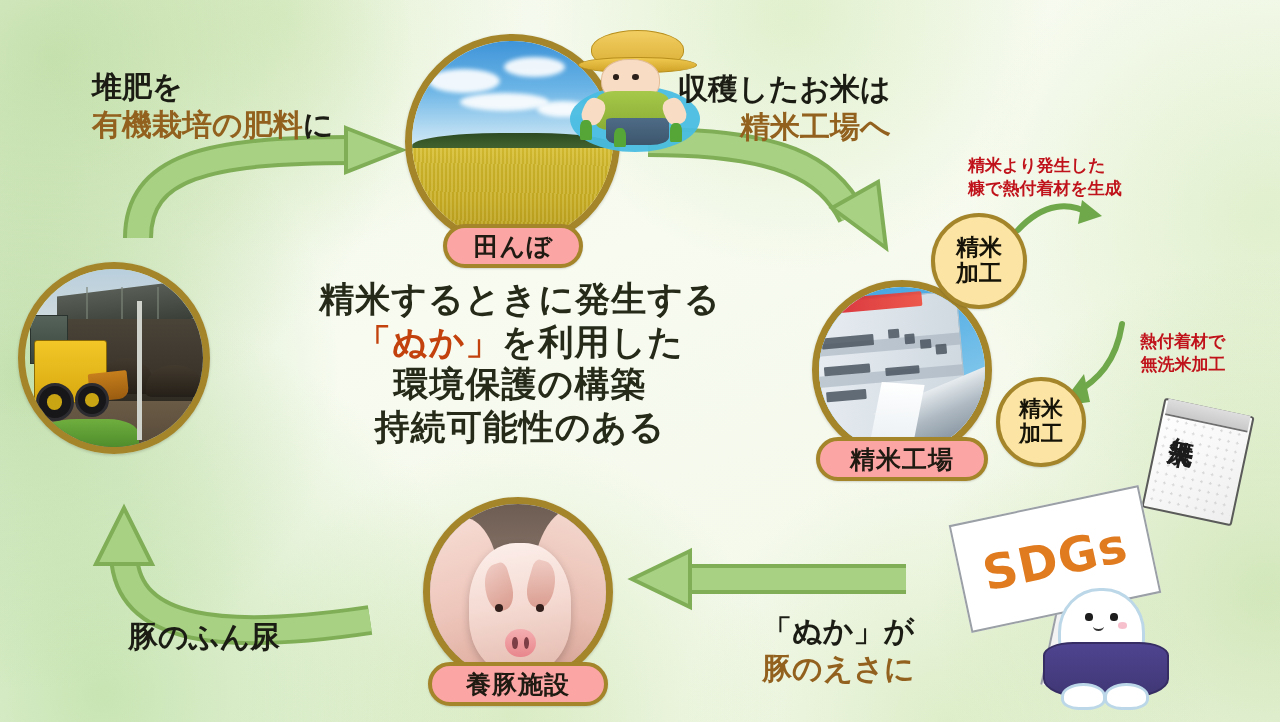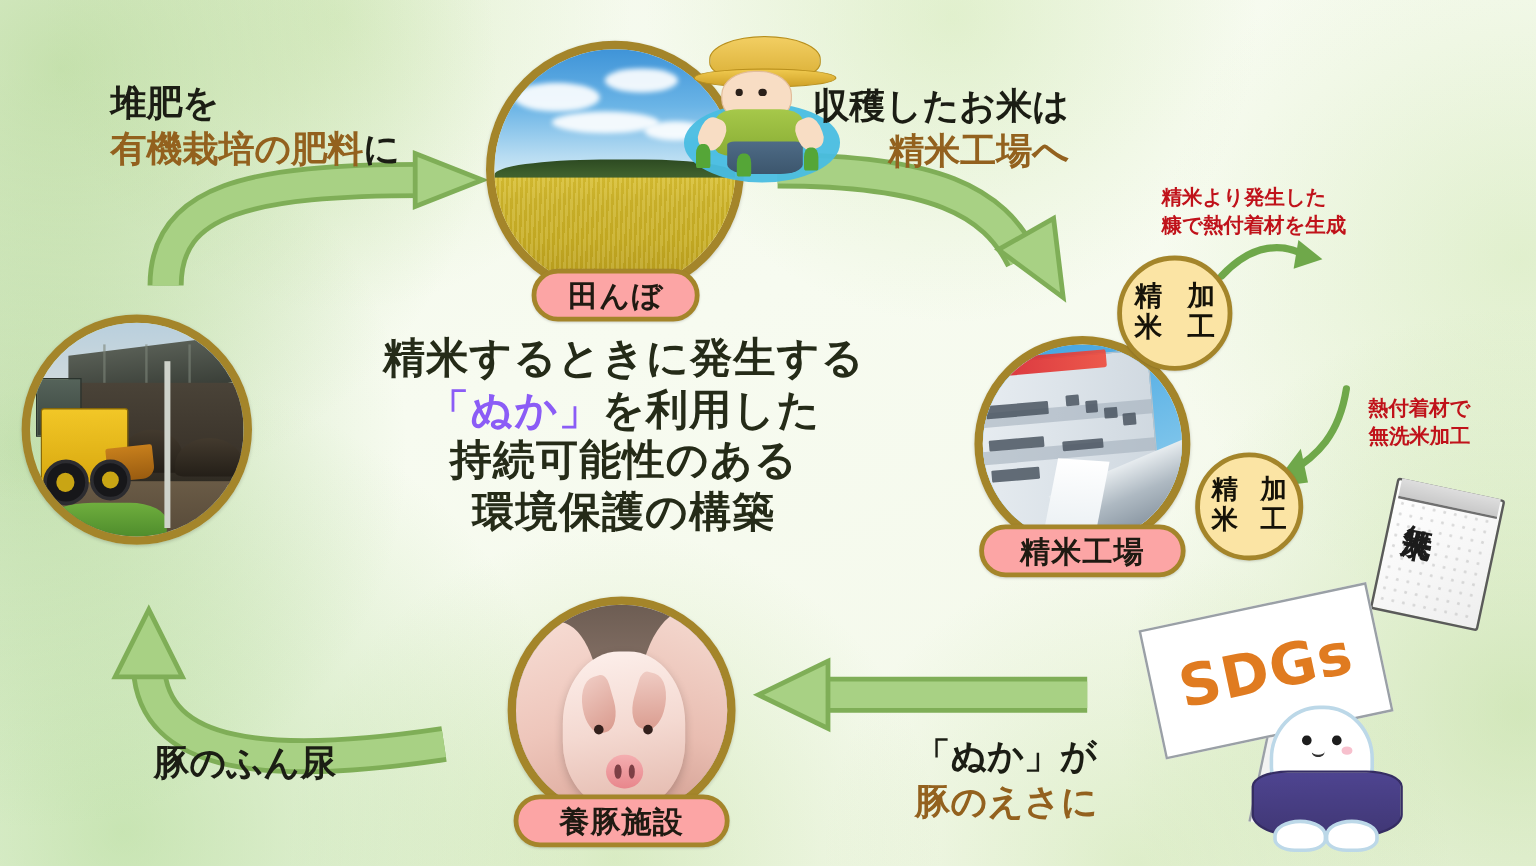--- a/index.html
+++ b/index.html
@@ -94,32 +94,32 @@
   .pigs .eye{position:absolute;width:8%;height:6%;border-radius:50%;background:#33201c;top:47%;}
 
   
   .pill{position:absolute;background:#fca5a5;border:4px solid #a4852a;border-radius:999px;
     box-sizing:border-box;display:flex;align-items:center;justify-content:center;
     color:#1f1a12;font-weight:bold;letter-spacing:1px;white-space:nowrap;
     box-shadow:0 1px 2px rgba(0,0,0,.15);}
 
   
   .cnode{position:absolute;border-radius:50%;background:#fbe4a4;border:4px solid #a4852a;
-    box-sizing:border-box;display:flex;flex-direction:row;align-items:center;justify-content:center;
+    box-sizing:border-box;display:flex;flex-direction:column;align-items:center;justify-content:center;
     color:#151208;font-weight:bold;line-height:1.12;text-align:center;
     box-shadow:0 1px 2px rgba(0,0,0,.15);}
 
   
   .ttl{position:absolute;white-space:nowrap;font-weight:bold;line-height:1.28;}
   .blk{color:#1b1d14;}
   .brn{color:#93611e;}
   .red{color:#c0121a;font-weight:bold;}
   .center-copy{position:absolute;text-align:center;line-height:1.22;font-weight:bold;
     color:#252b18;letter-spacing:1px;}
-  .center-copy .hl{color:#8b5cf6;}
+  .center-copy .hl{color:#c2410c;}
 
   
   .arw{position:absolute;}
   .arw svg{display:block;overflow:visible;}
 
   
   .farmer{position:absolute;}
   .f-pool{position:absolute;left:0;top:46%;width:100%;height:54%;border-radius:50%;
     background:#49bde2;opacity:.95;}
   .f-hat{position:absolute;left:16%;top:0;width:70%;height:30%;border-radius:50% 50% 44% 44%;
@@ -328,22 +328,22 @@
   <div class="cnode" style="left:996px;top:377px;width:90px;height:90px;font-size:22px;">
     <span>精米</span>
     <span>加工</span>
   </div>
 
   <div class="center-copy" style="left:270px;top:278px;width:500px;font-size:35px;">
     <div>精米するときに発生する</div>
     <div>
       <span class="hl">「ぬか」</span><span>を利用した</span>
     </div>
+    <div>環境保護の構築</div>
     <div>持続可能性のある</div>
-    <div>環境保護の構築</div>
   </div>
 
   <div class="ttl" style="left:92px;top:68px;font-size:30px;">
     <div class="blk">堆肥を</div>
     <div>
       <span class="brn">有機栽培の肥料</span><span class="blk">に</span>
     </div>
   </div>
 
   <div class="ttl" style="left:678px;top:70px;font-size:30px;text-align:right;">

